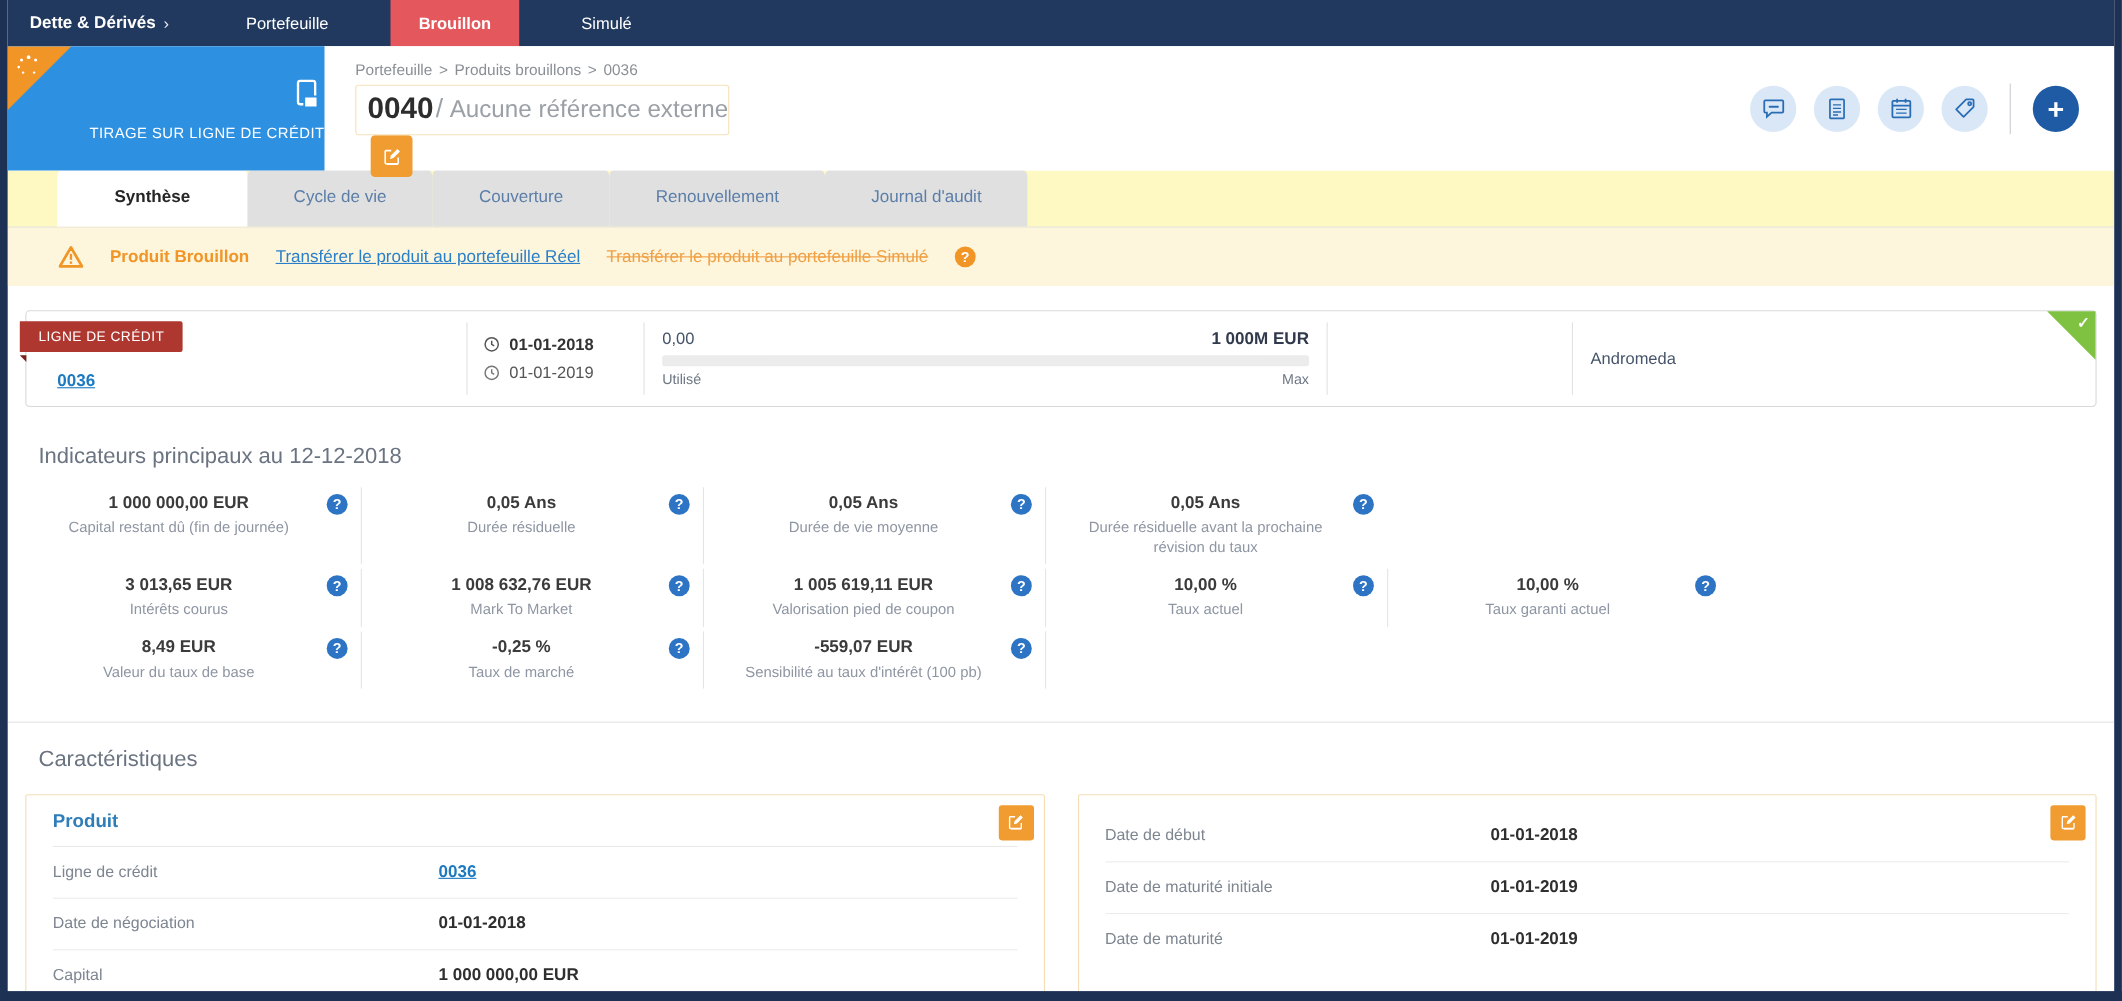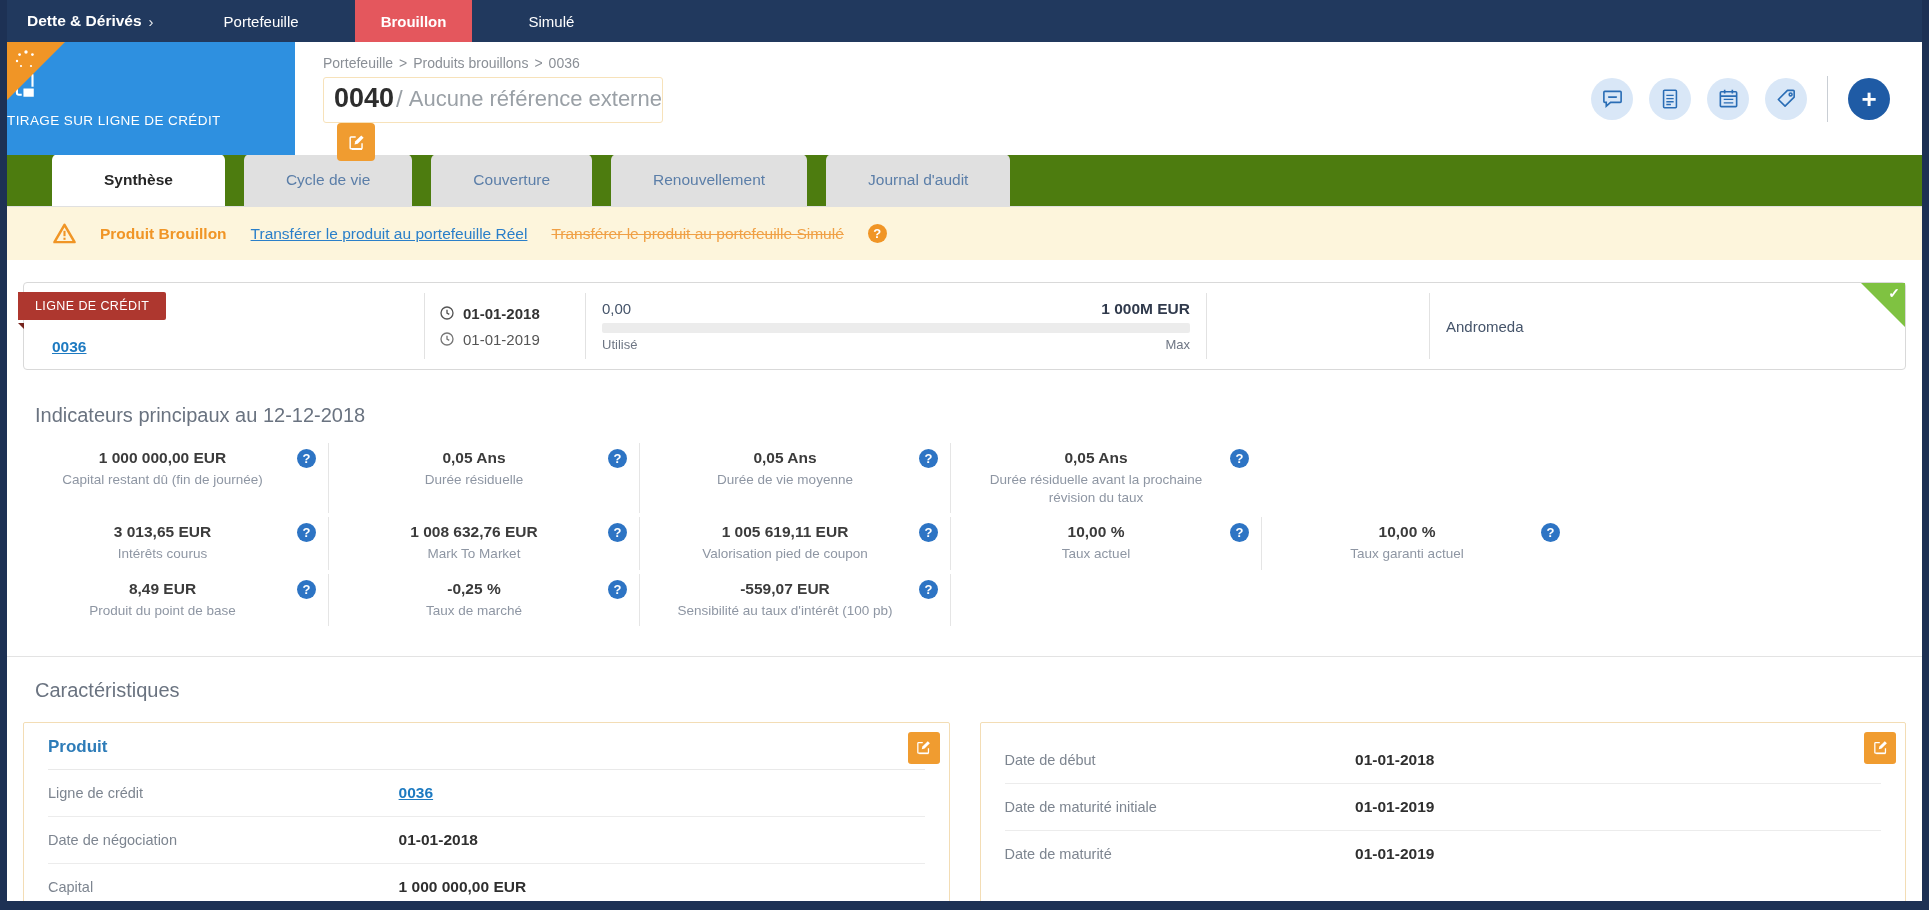--- a/index.html
+++ b/index.html
@@ -8,39 +8,39 @@
 
   
   .topnav { height:42px; background:#21395e; display:flex; align-items:center; color:#fff;gap:30px; }
   .brand { font-size:15.5px; font-weight:bold; padding:0 14px 0 20px; display:flex; align-items:center; gap:7px; cursor:pointer; }
   .brand .chev { font-size:15px; font-weight:normal; opacity:.9; }
   .topnav-item { font-size:15px; padding:0 26px; height:42px; display:flex; align-items:center; cursor:pointer; }
   .topnav-item.active { background:#e4575d; font-weight:bold; }
 
   
   .header { height:113px; background:#fff; display:flex; position:relative; }
-  .prodtype { width:288px; background:#2e90e0; color:#fff; display:flex; flex-direction:column; align-items:flex-start; justify-content:center; gap:9px; position:relative; overflow:hidden; flex:0 0 auto; }
+  .prodtype { width:288px; background:#2e90e0; color:#fff; display:flex; flex-direction:column; align-items:flex-end; justify-content:center; gap:9px; position:relative; overflow:hidden; flex:0 0 auto; }
   .corner-orange { position:absolute; top:0; left:0; width:0; height:0; border-top:58px solid #f09526; border-right:58px solid transparent; }
   .corner-dots { position:absolute; top:4px; left:4px; }
   .prodtype-label { font-size:13.5px; letter-spacing:.4px; }
   .header-mid { padding:13px 0 0 28px; flex:1 1 auto; }
   .breadcrumb { font-size:14px; color:#8a8f96; display:flex; gap:6px; }
   .bc-sep { color:#8a8f96; }
   .title-box { display:inline-flex; align-items:center; margin-top:6px; border:1px solid #f7e2ba; border-radius:3px; padding:5px 0 8px 10px; }
   .title-id { font-size:27px; font-weight:bold; color:#2d2d2d; }
   .title-sep { font-size:24px; color:#9aa0a6; margin:0 6px 0 2px; }
   .title-ref { font-size:22px; color:#9aa0a6; }
   .edit-btn-lg { width:38px; height:38px; background:#f09c30; border:none; border-radius:4px; margin-left:14px; display:flex; align-items:center; justify-content:center; cursor:pointer; }
   .header-actions { display:flex; align-items:center; gap:16px; padding-right:32px; flex:0 0 auto; }
   .icon-circle { width:42px; height:42px; border-radius:50%; background:#d9e7f7; display:flex; align-items:center; justify-content:center; cursor:pointer; }
   .icon-circle.solid { background:#1f5ba5; color:#fff; font-size:26px; font-weight:bold; line-height:1; }
   .vdiv { width:1px; height:46px; background:#c9ced4; margin:0 4px; }
 
   
-  .tabs { height:52px; background:#4d7c0f; display:flex; align-items:flex-end; padding-left:45px; gap:19px; border-bottom:1px solid #e0e0e0; }
+  .tabs { height:52px; background:#fef9c3; display:flex; align-items:flex-end; padding-left:45px; gap:0; border-bottom:1px solid #e0e0e0; }
   .tab { height:52px; display:flex; align-items:center; padding:0 42px; background:#e0e0e0; border-radius:6px 6px 0 0; font-size:15.5px; color:#5b7ea8; cursor:pointer; }
   .tab.active { background:#fff; color:#262626; font-weight:bold; padding:0 52px; }
 
   
   .warnbar { height:53px; background:#fdf5dc; display:flex; align-items:center; gap:24px; padding-left:46px; }
   .warn-status { color:#f09526; font-weight:bold; font-size:15.5px; }
   .warn-link { color:#2a7fc9; font-size:15.5px; text-decoration:underline; cursor:pointer; }
   .warn-link-off { color:#f0a045; font-size:15.5px; text-decoration:line-through; cursor:default; }
   .help-orange { width:19px; height:19px; border-radius:50%; background:#f09526; color:#fff; font-size:13px; font-weight:bold; display:flex; align-items:center; justify-content:center; cursor:pointer; }
   .help-orange::before { content:"?"; }
@@ -310,21 +310,21 @@
       </div>
       <div class="ind-cell sep">
         <div class="ind-value">10,00 %</div>
         <div class="ind-label">Taux garanti actuel</div>
         <span class="help-blue"></span>
       </div>
     </div>
     <div class="ind-row">
       <div class="ind-cell">
         <div class="ind-value">8,49 EUR</div>
-        <div class="ind-label">Produit du point de base</div>
+        <div class="ind-label">Valeur du taux de base</div>
         <span class="help-blue"></span>
       </div>
       <div class="ind-cell sep">
         <div class="ind-value">-0,25 %</div>
         <div class="ind-label">Taux de marché</div>
         <span class="help-blue"></span>
       </div>
       <div class="ind-cell sep">
         <div class="ind-value">-559,07 EUR</div>
         <div class="ind-label">Sensibilité au taux d'intérêt (100 pb)</div>

